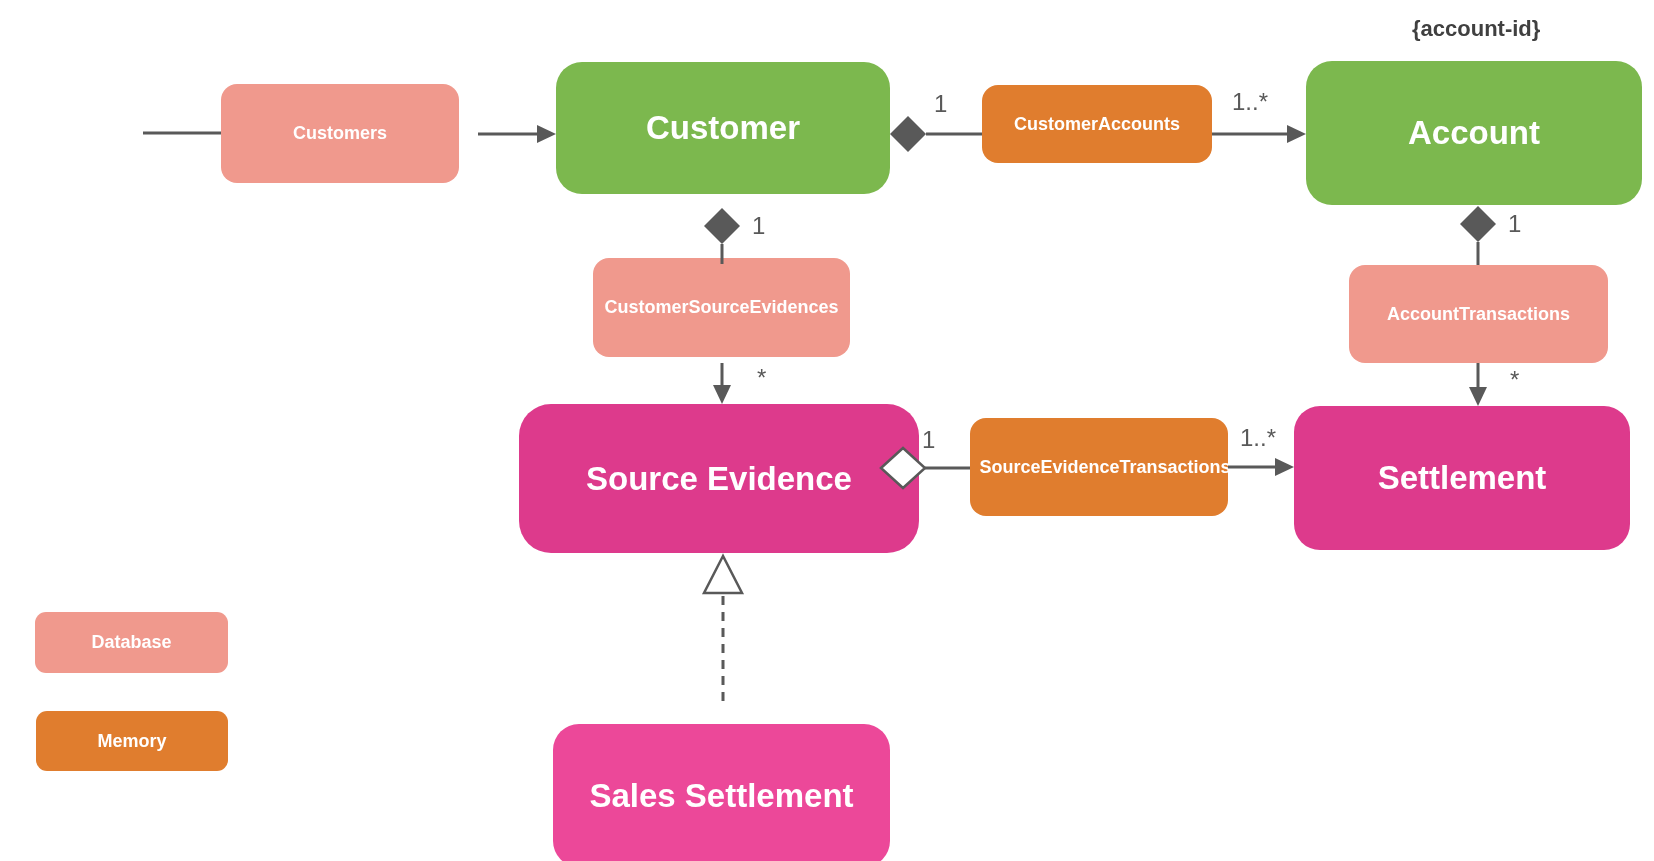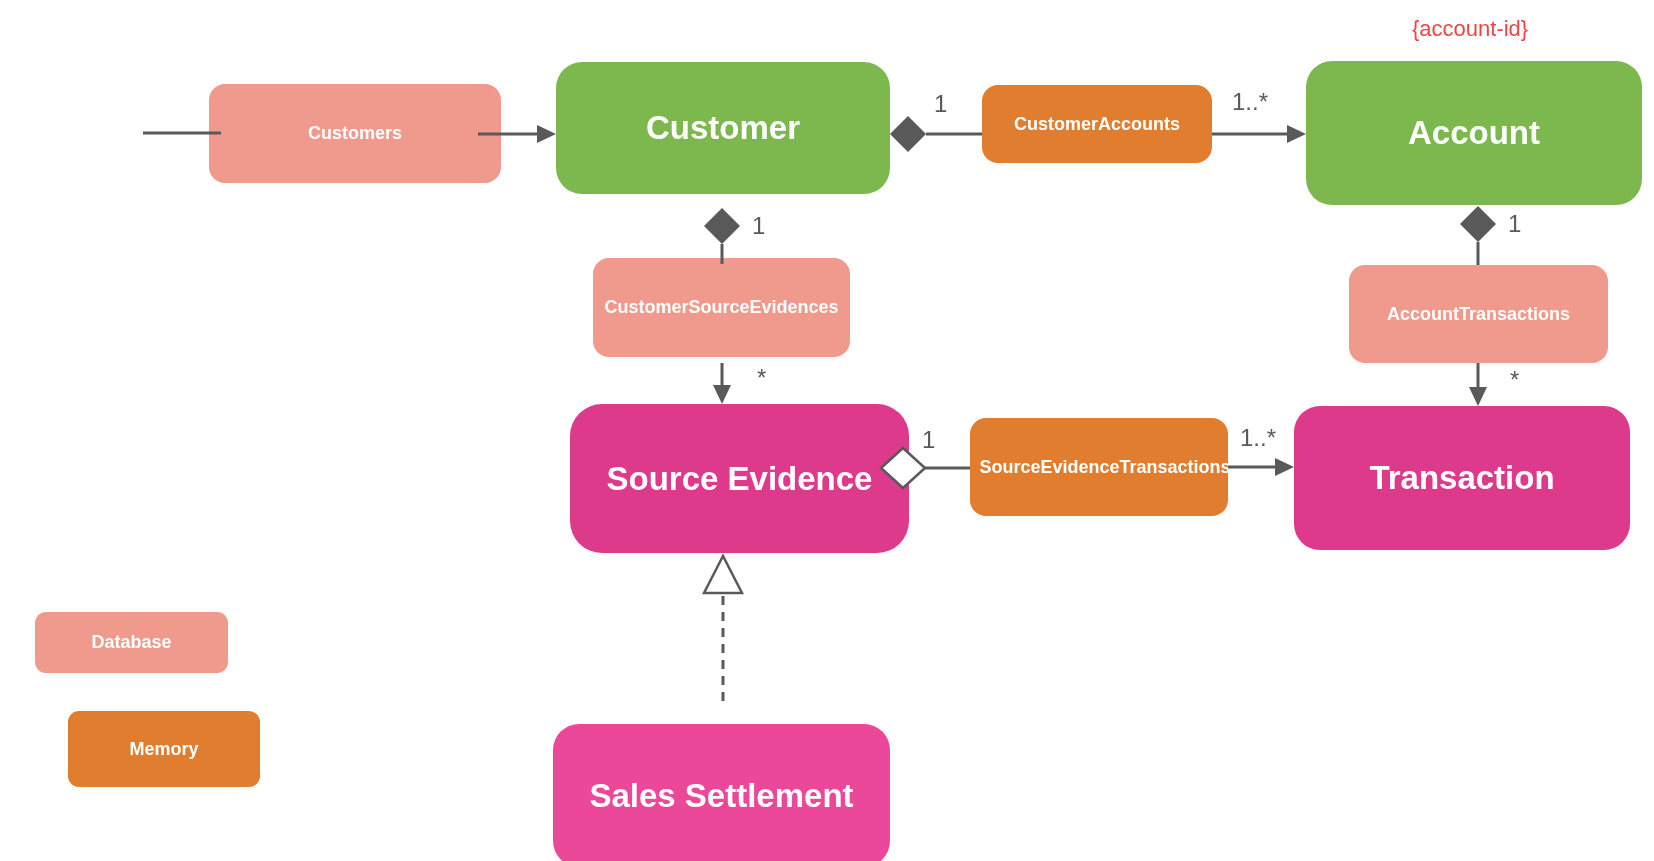--- a/index.html
+++ b/index.html
@@ -18,59 +18,59 @@
     box-sizing:border-box;
   }
   .node-lg{border-radius:26px;font-size:33px;}
   .node-sm{border-radius:16px;font-size:18px;}
   .legend-box{border-radius:11px;font-size:18px;}
   .mult{
     position:absolute;color:#595959;font-size:24px;font-weight:400;
     white-space:nowrap;
   }
   .annotation{
-    position:absolute;color:#ef4444;font-size:22px;font-weight:400;
+    position:absolute;color:#404040;font-size:22px;font-weight:700;
     white-space:nowrap;
   }
   #edges{
     position:absolute;left:0;top:0;width:1654px;height:861px;
     pointer-events:none;z-index:5;
   }
   .edge-line{stroke-width:3;fill:none;}
   .edge-dashed{stroke-width:3;fill:none;stroke-dasharray:9 7;}
   .shape-open{stroke-width:2.5;}
 </style>
 </head>
 <body>
 
 <div id="canvas">
 
-  <div class="node node-sm" style="left: 209px; top: 84px; width: 292px; height: 99px; background: rgb(240, 153, 141);">Customers</div>
+  <div class="node node-sm" style="left: 221px; top: 84px; width: 238px; height: 99px; background: rgb(240, 153, 141);">Customers</div>
 
   <div class="node node-lg" style="left: 556px; top: 62px; width: 334px; height: 132px; background: rgb(124, 184, 78);">Customer</div>
 
   <div class="node node-sm" style="left: 982px; top: 85px; width: 230px; height: 78px; background: rgb(224, 125, 46);">CustomerAccounts</div>
 
   <div class="node node-lg" style="left: 1306px; top: 61px; width: 336px; height: 144px; background: rgb(124, 184, 78);">Account</div>
 
   <div class="node node-sm" style="left: 593px; top: 258px; width: 257px; height: 99px; background: rgb(240, 153, 141);">CustomerSourceEvidences</div>
 
   <div class="node node-sm" style="left: 1349px; top: 265px; width: 259px; height: 98px; background: rgb(240, 153, 141);">AccountTransactions</div>
 
-  <div class="node node-lg" style="left: 570px; top: 404px; width: 339px; height: 149px; background: rgb(221, 58, 140); border-radius: 32px;">Source Evidence</div>
+  <div class="node node-lg" style="left: 519px; top: 404px; width: 400px; height: 149px; background: rgb(221, 58, 140); border-radius: 32px;">Source Evidence</div>
 
   <div class="node node-sm" style="left: 970px; top: 418px; width: 258px; height: 98px; background: rgb(224, 125, 46); padding-left: 12px;">SourceEvidenceTransactions</div>
 
-  <div class="node node-lg" style="left: 1294px; top: 406px; width: 336px; height: 144px; background: rgb(221, 58, 140);">Transaction</div>
+  <div class="node node-lg" style="left: 1294px; top: 406px; width: 336px; height: 144px; background: rgb(221, 58, 140);">Settlement</div>
 
   <div class="node node-lg" style="left: 553px; top: 724px; width: 337px; height: 143px; background: #ec4899;">Sales Settlement</div>
 
   <div class="node legend-box" style="left: 35px; top: 612px; width: 193px; height: 61px; background: rgb(240, 153, 141);">Database</div>
 
-  <div class="node legend-box" style="left: 36px; top: 711px; width: 192px; height: 76px; background: rgb(224, 125, 46); margin-left: 32px;">Memory</div>
+  <div class="node legend-box" style="left: 36px; top: 711px; width: 192px; height: 60px; background: rgb(224, 125, 46);">Memory</div>
 
   <span class="annotation" style="left:1412px;top:16px;">{account-id}</span>
 
   <span class="mult" style="left:934px;top:90px;">1</span>
   <span class="mult" style="left:1232px;top:88px;">1..*</span>
   <span class="mult" style="left:752px;top:212px;">1</span>
   <span class="mult" style="left:757px;top:364px;">*</span>
   <span class="mult" style="left:1508px;top:210px;">1</span>
   <span class="mult" style="left:1510px;top:366px;">*</span>
   <span class="mult" style="left:922px;top:426px;">1</span>

